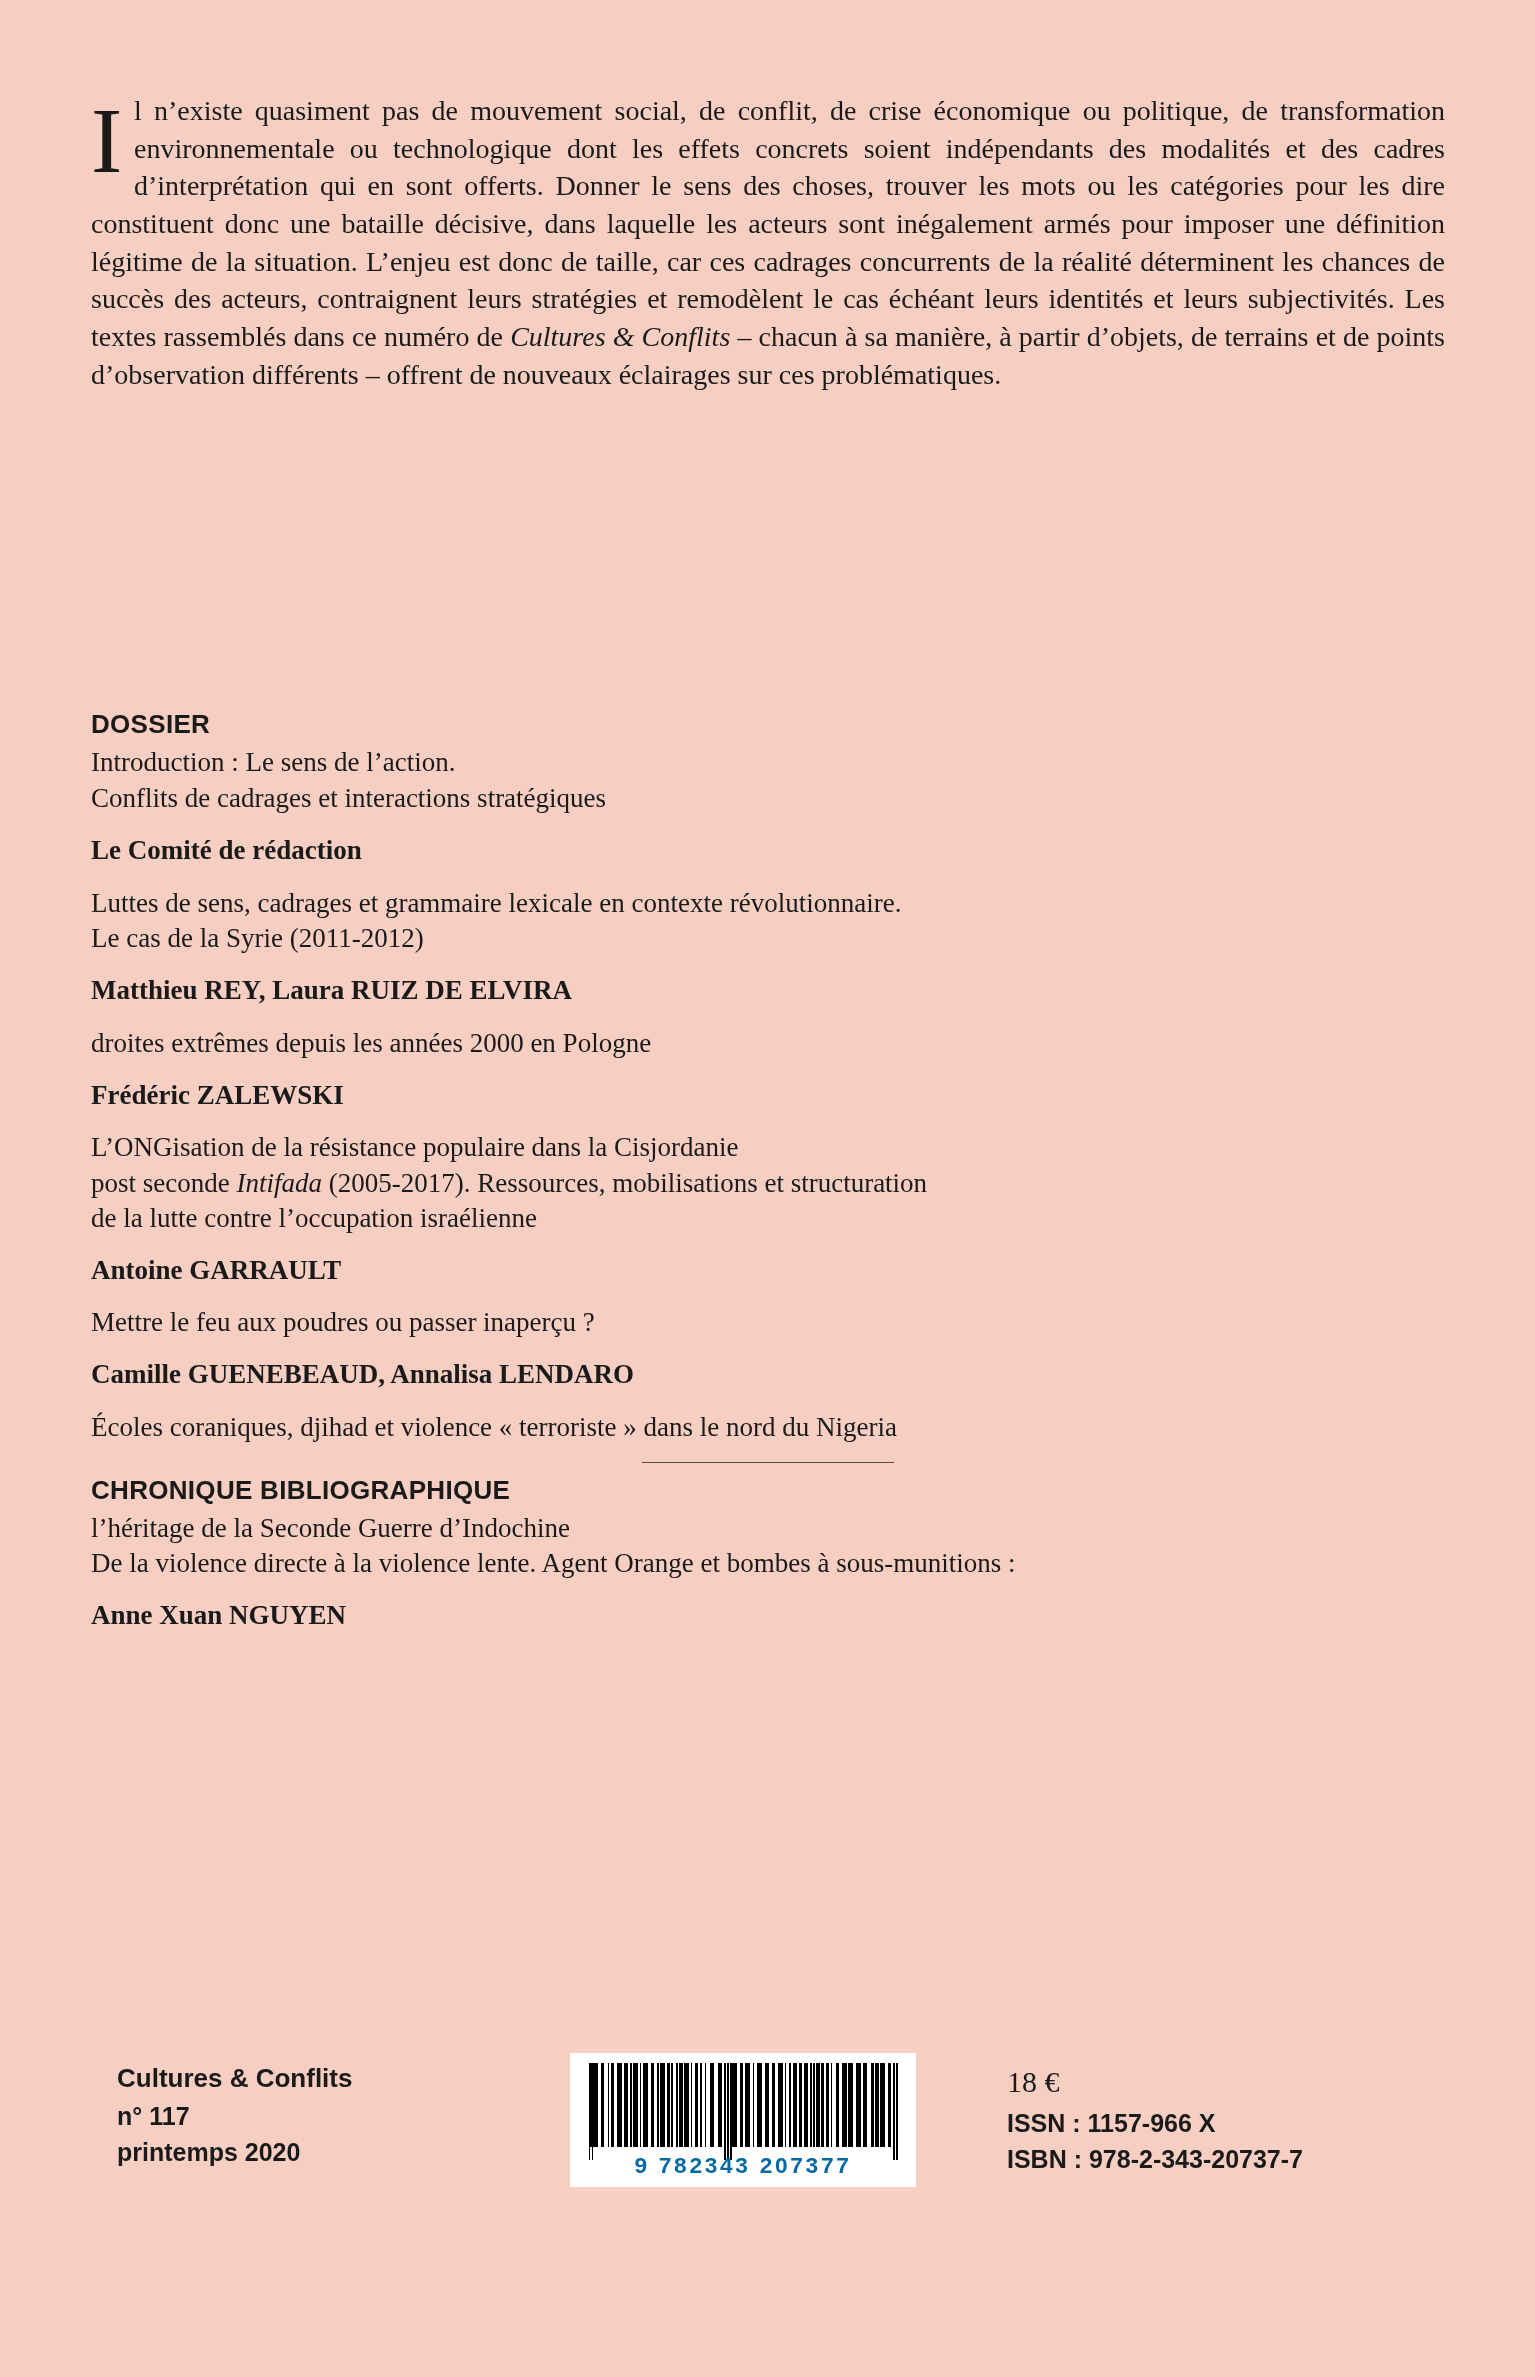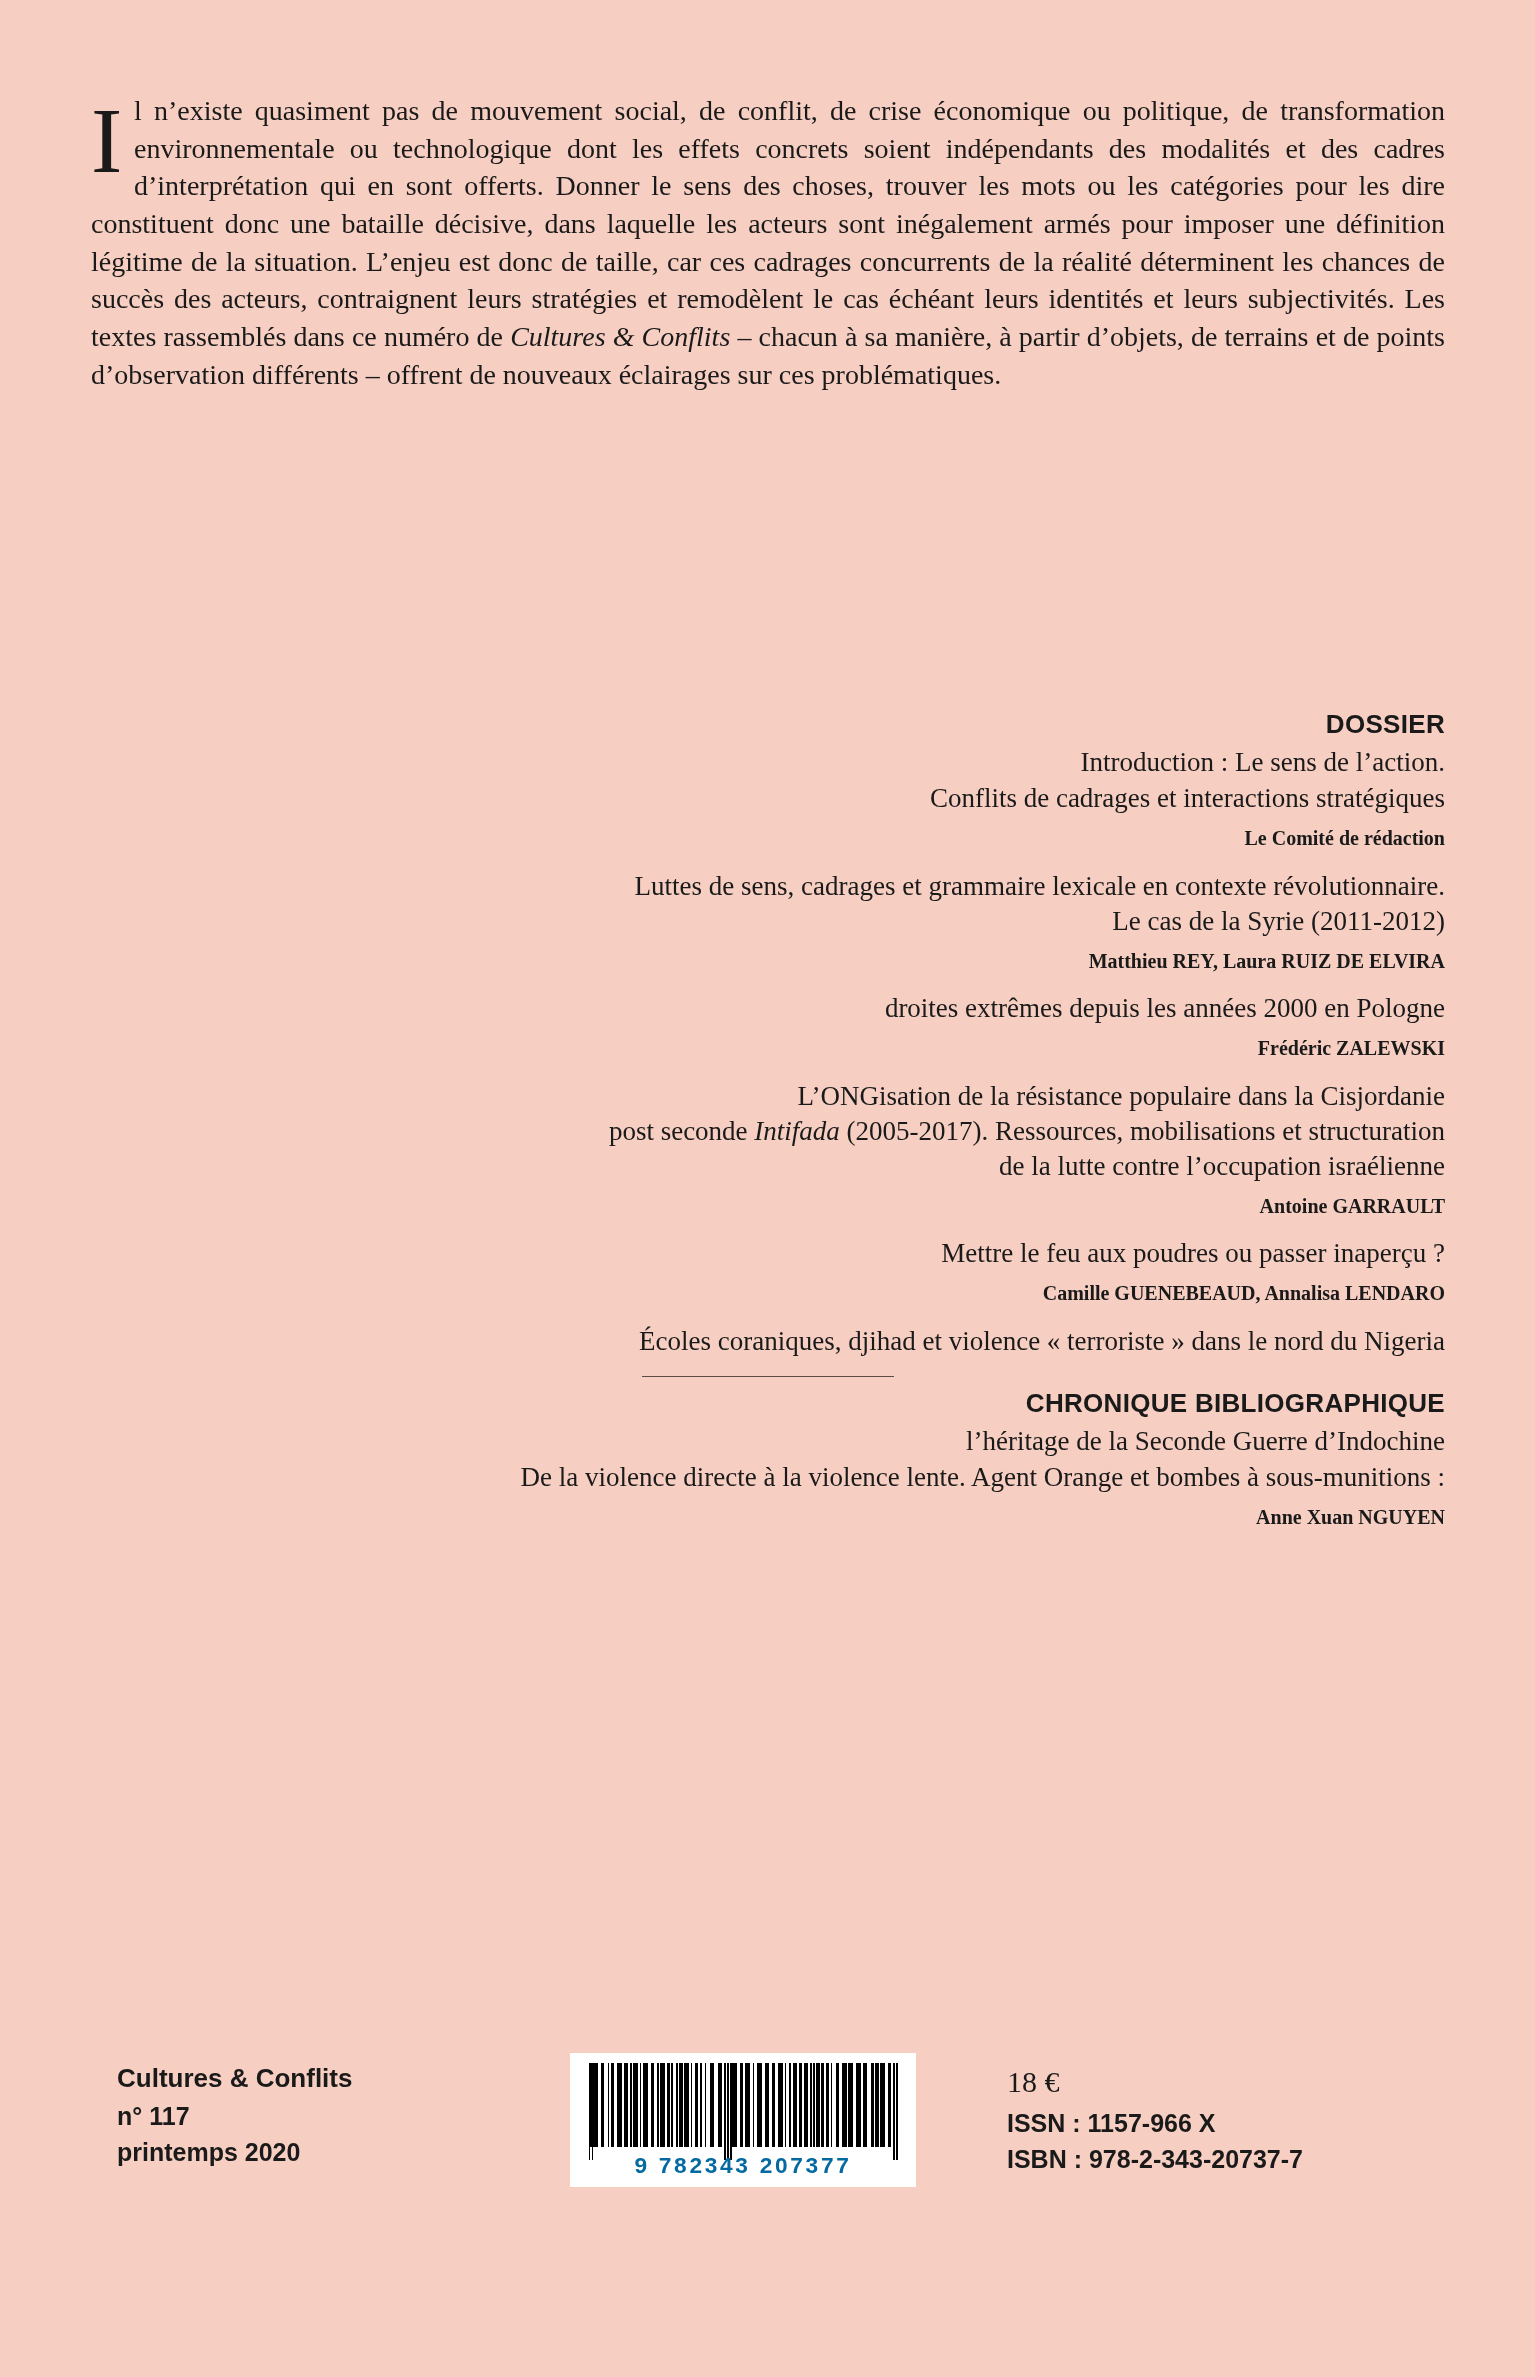--- a/index.html
+++ b/index.html
@@ -45,44 +45,44 @@
   .blurb em {
     font-style: italic;
   }
 
   
   .toc {
     position: absolute;
     left: 91px;
     top: 709px;
     width: 1354px;
-    text-align: right;
+    text-align: left;
   }
   .section-head {
     font-family: "Liberation Sans", sans-serif;
     font-weight: bold;
     font-size: 26px;
     letter-spacing: 0.3px;
     margin: 0 0 5px 0;
   }
   .entry {
     margin-bottom: 17px;
   }
   .entry .title {
     font-size: 27px;
     line-height: 1.3;
   }
   .entry .title em {
     font-style: italic;
   }
   .entry .authors {
-    font-size: 20px;
+    font-size: 27px;
     font-weight: bold;
     line-height: 1.32;
-    margin-top: 9px;
+    margin-top: 17px;
   }
   .entry.intro .title {
     line-height: 1.32;
   }
 
   .rule {
     width: 252px;
     height: 0.8px;
     background: #5b4a43;
     margin: 15px auto 11.7px auto;

